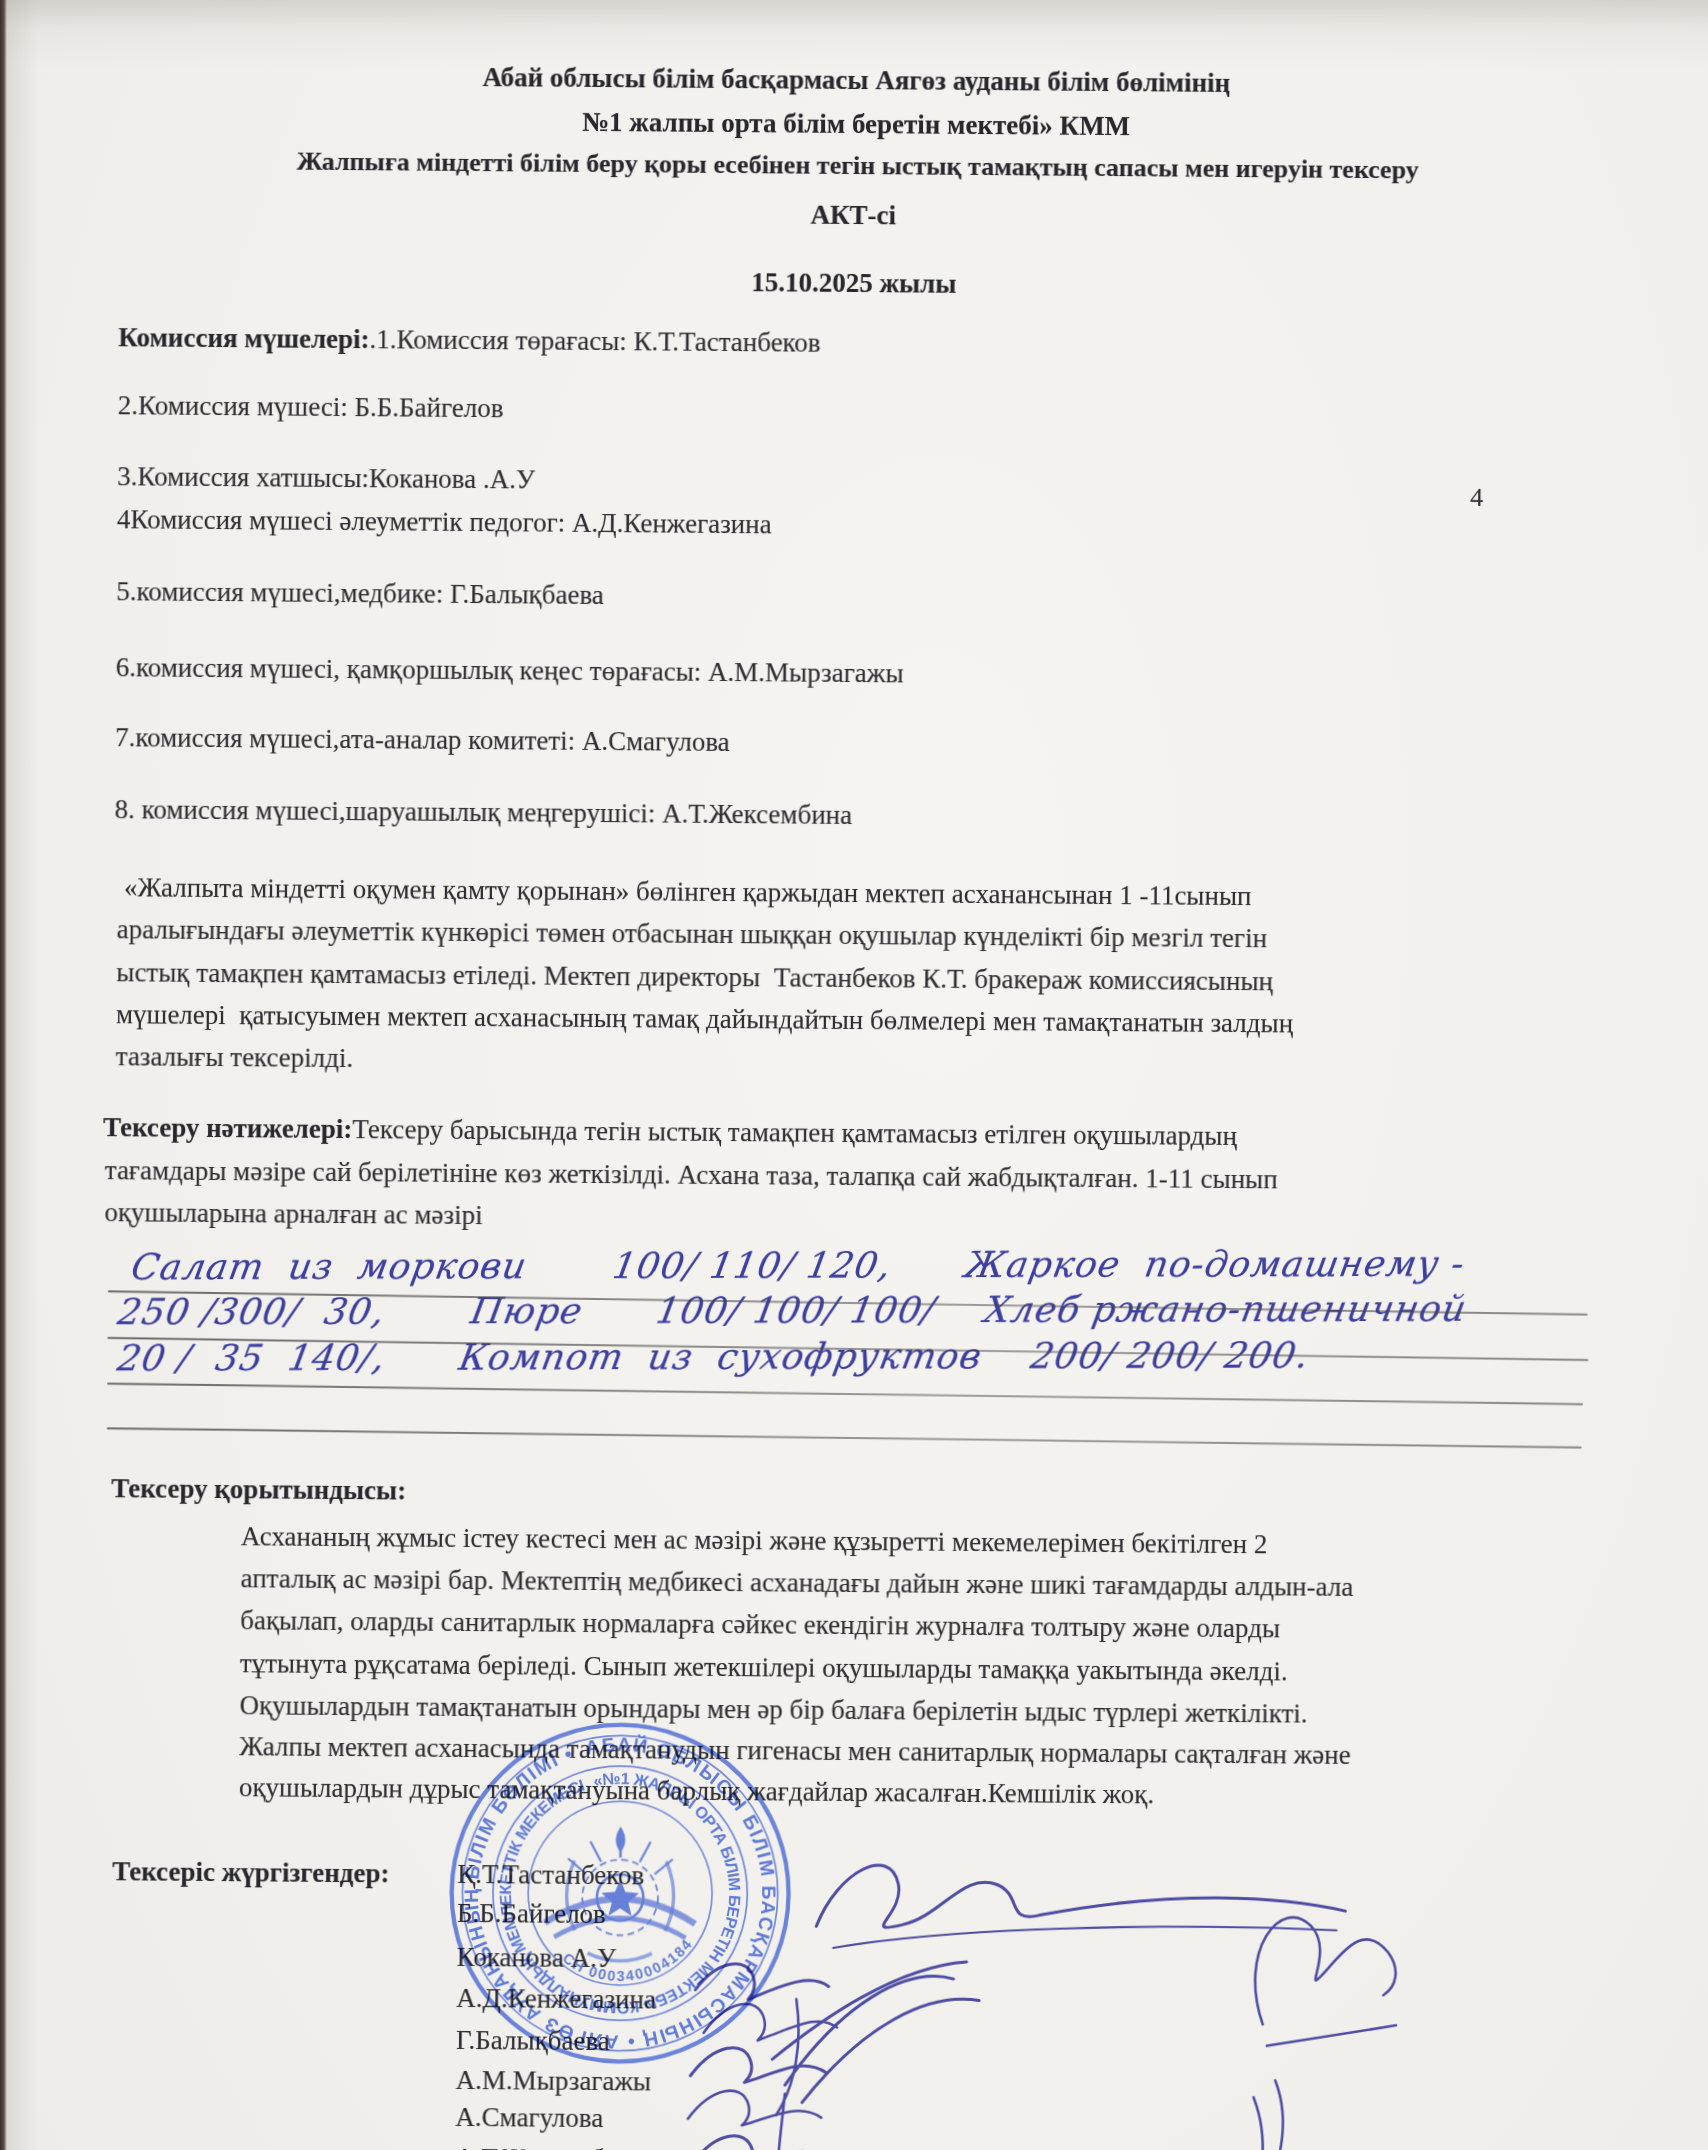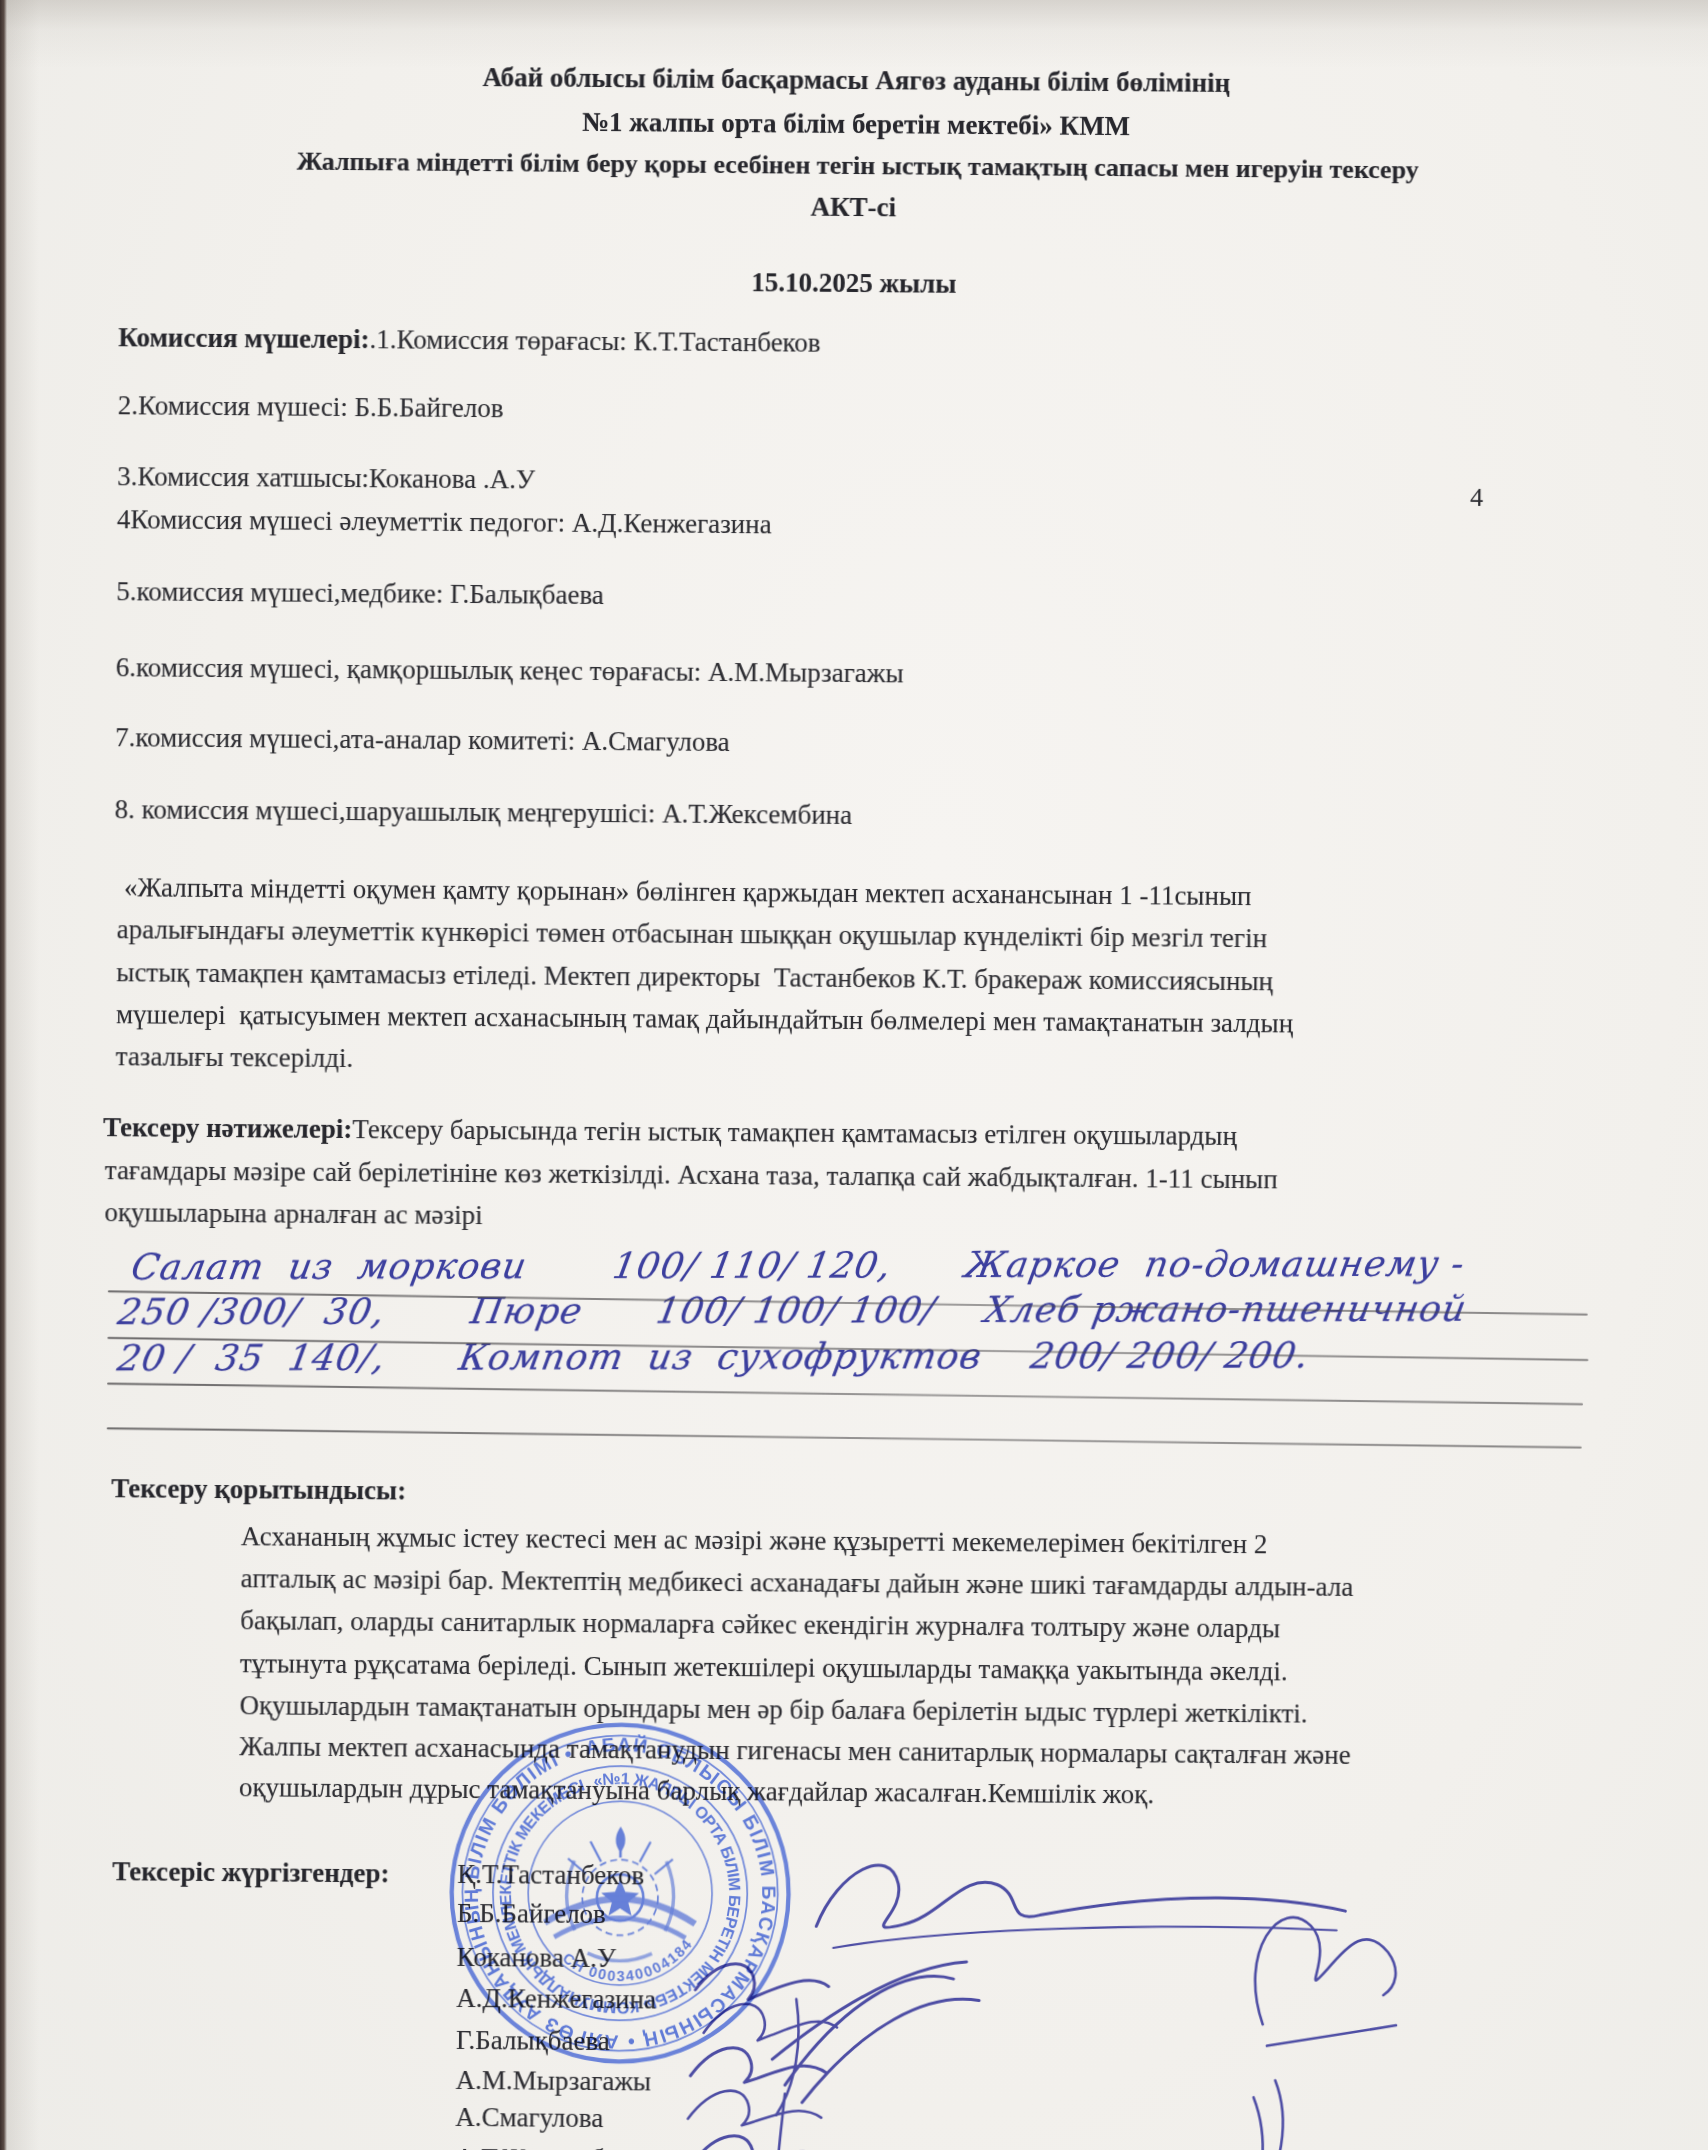--- a/index.html
+++ b/index.html
@@ -49,21 +49,21 @@
 <body>
 
 <div class="page">
   <div class="edge-left"></div>
 
   <div class="doc">
 
     <div class="t b ctr" style="left:856px;top:65px;">Абай облысы білім басқармасы Аягөз ауданы білім бөлімінің</div>
     <div class="t b ctr" style="left:856px;top:109px;">№1 жалпы орта білім беретін мектебі» КММ</div>
     <div class="t b ctr" style="left:858px;top:151px;font-size:26px;">Жалпыға міндетті білім беру қоры есебінен тегін ыстық тамақтың сапасы мен игеруін тексеру</div>
-    <div class="t b ctr" style="left:854px;top:192px;">АКТ-сі</div>
+    <div class="t b ctr" style="left:854px;top:200px;">АКТ-сі</div>
     <div class="t b ctr" style="left:855px;top:268px;">15.10.2025 жылы</div>
 
     <div class="t pageno" style="left:1473px;top:478px;">4</div>
 
     <div class="t" style="left:120px;top:328px;"><span class="b">Комиссия мүшелері:</span><span>.1.Комиссия төрағасы: К.Т.Тастанбеков</span></div>
     <div class="t" style="left:120px;top:396px;">2.Комиссия мүшесі: Б.Б.Байгелов</div>
     <div class="t" style="left:120px;top:467px;">3.Комиссия хатшысы:Коканова .А.У</div>
     <div class="t" style="left:120px;top:510px;">4Комиссия мүшесі әлеуметтік педогог: А.Д.Кенжегазина</div>
     <div class="t" style="left:120px;top:582px;">5.комиссия мүшесі,медбике: Г.Балықбаева</div>
     <div class="t" style="left:120px;top:658px;">6.комиссия мүшесі, қамқоршылық кеңес төрағасы: А.М.Мырзагажы</div>

